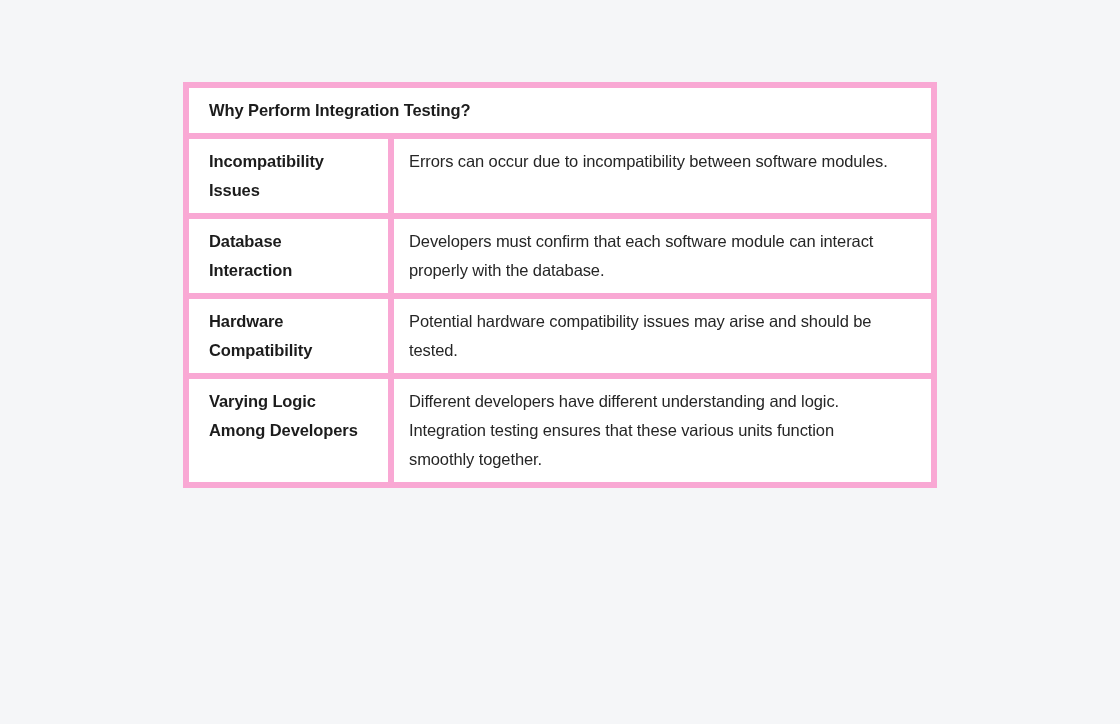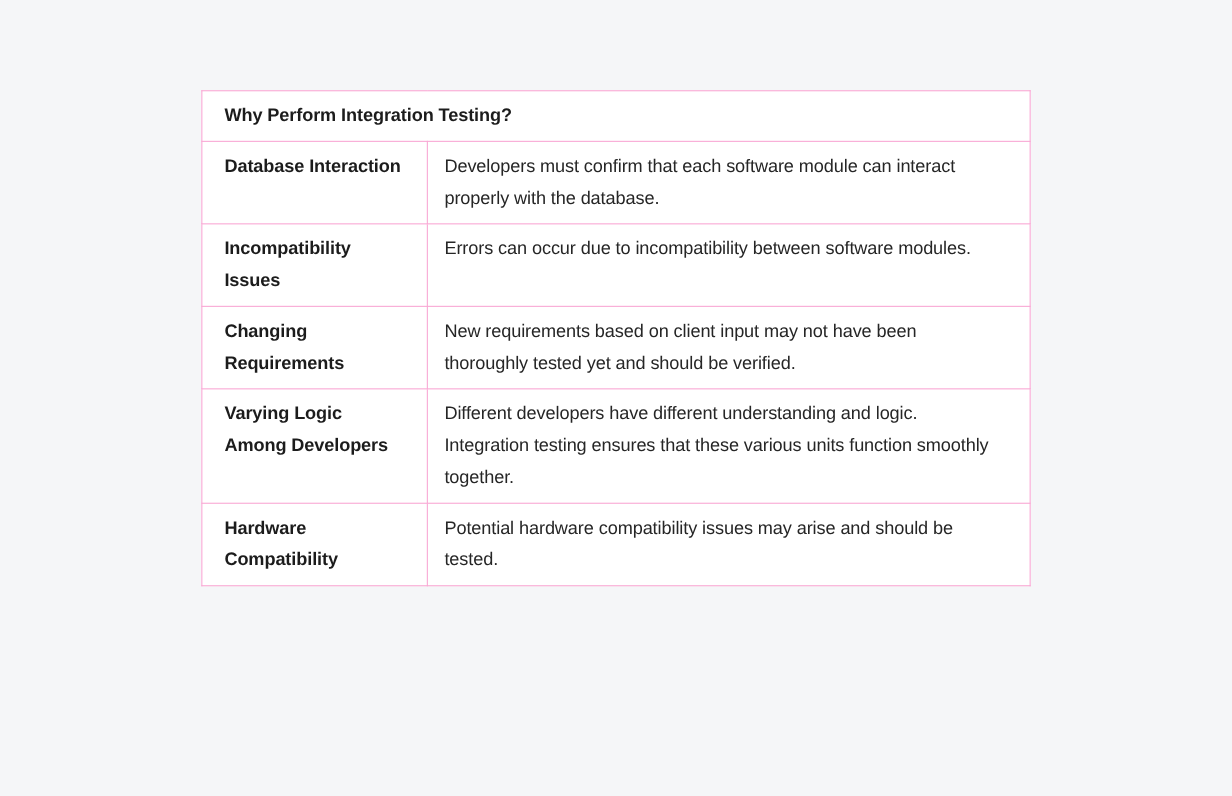--- a/index.html
+++ b/index.html
@@ -26,21 +26,21 @@
   table.info-table {
     width: 100%;
     border-collapse: collapse;
     table-layout: fixed;
     background: #ffffff;
   }
 
   table.info-table col.term-col { width: 205px; }
 
   table.info-table td {
-    border: 1px solid #f9a8d4;
+    border: 6px solid #f9a8d4;
     font-size: 16.5px;
     line-height: 29px;
     letter-spacing: -0.1px;
     vertical-align: top;
   }
 
   td.title-cell {
     font-weight: 700;
     color: #1c1c1c;
     padding: 8px 20px;
@@ -65,34 +65,30 @@
   <table class="info-table">
     <colgroup>
       <col class="term-col">
       <col class="desc-col">
     </colgroup>
     <tbody>
       <tr>
         <td class="title-cell" colspan="2">Why Perform Integration Testing?</td>
       </tr>
       <tr>
+        <td class="term-cell">Incompatibility Issues</td>
+        <td class="desc-cell">Errors can occur due to incompatibility between software modules.</td>
+      </tr>
+      <tr>
         <td class="term-cell">Database Interaction</td>
         <td class="desc-cell">Developers must confirm that each software module can interact properly with the database.</td>
       </tr>
       <tr>
-        <td class="term-cell">Incompatibility Issues</td>
-        <td class="desc-cell">Errors can occur due to incompatibility between software modules.</td>
-      </tr>
-      <tr>
-        <td class="term-cell">Changing Requirements</td>
-        <td class="desc-cell">New requirements based on client input may not have been thoroughly tested yet and should be verified.</td>
+        <td class="term-cell">Hardware Compatibility</td>
+        <td class="desc-cell">Potential hardware compatibility issues may arise and should be tested.</td>
       </tr>
       <tr>
         <td class="term-cell">Varying Logic Among Developers</td>
         <td class="desc-cell">Different developers have different understanding and logic. Integration testing ensures that these various units function smoothly together.</td>
-      </tr>
-      <tr>
-        <td class="term-cell">Hardware Compatibility</td>
-        <td class="desc-cell">Potential hardware compatibility issues may arise and should be tested.</td>
       </tr>
     </tbody>
   </table>
 </div>
 
 </body></html>

